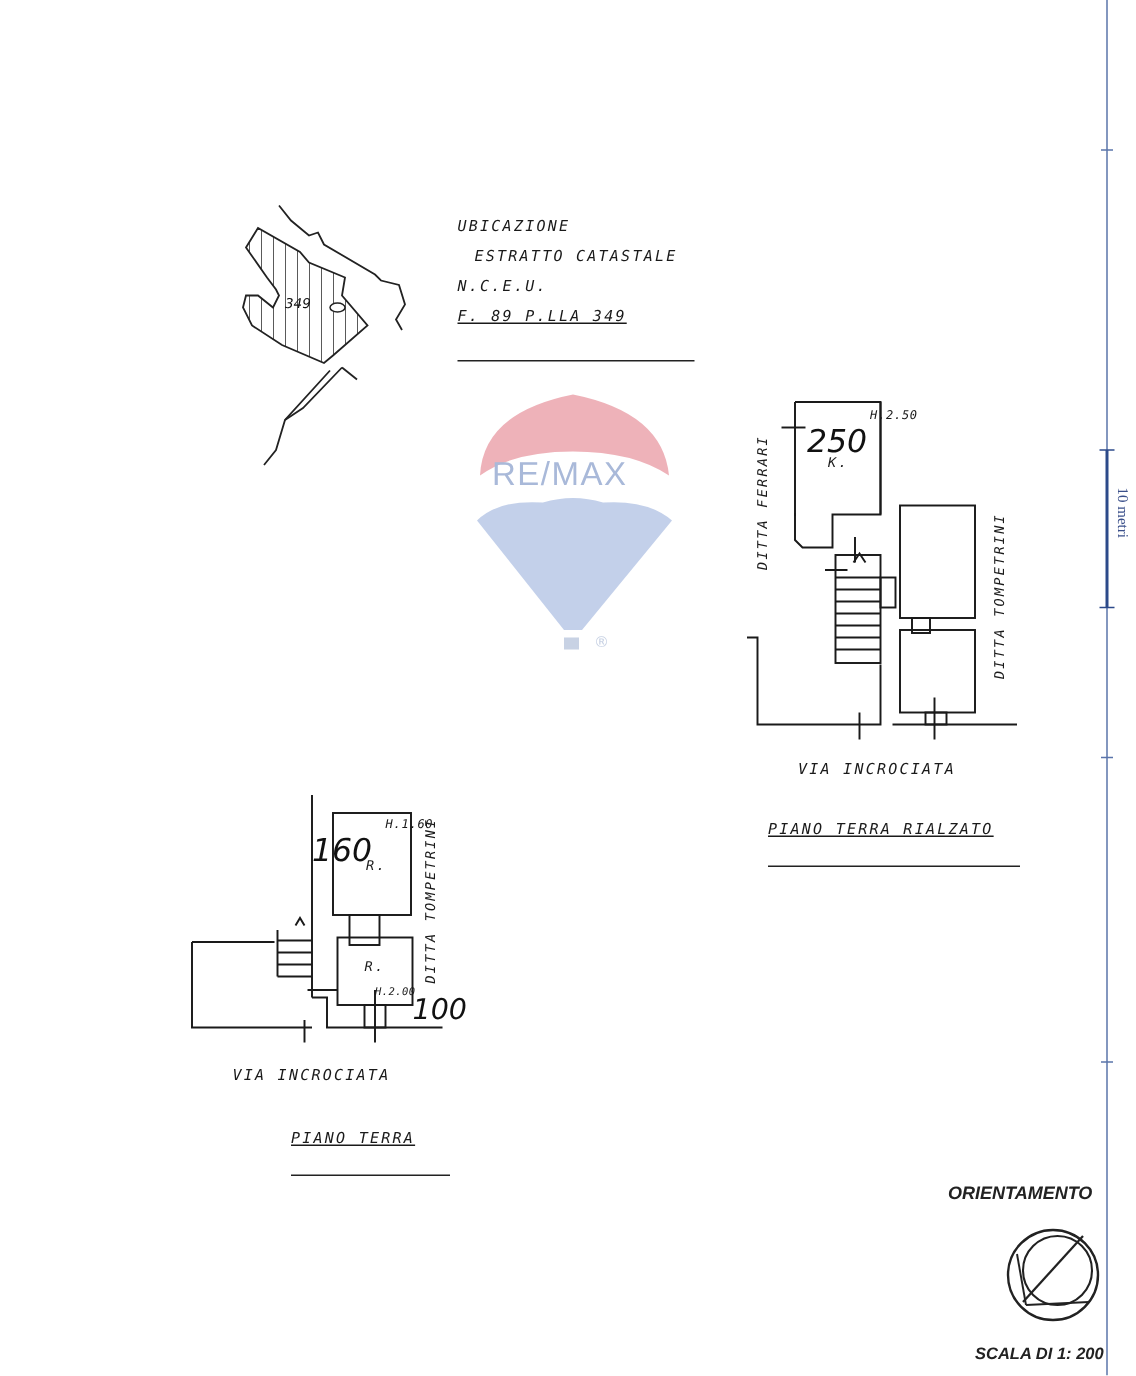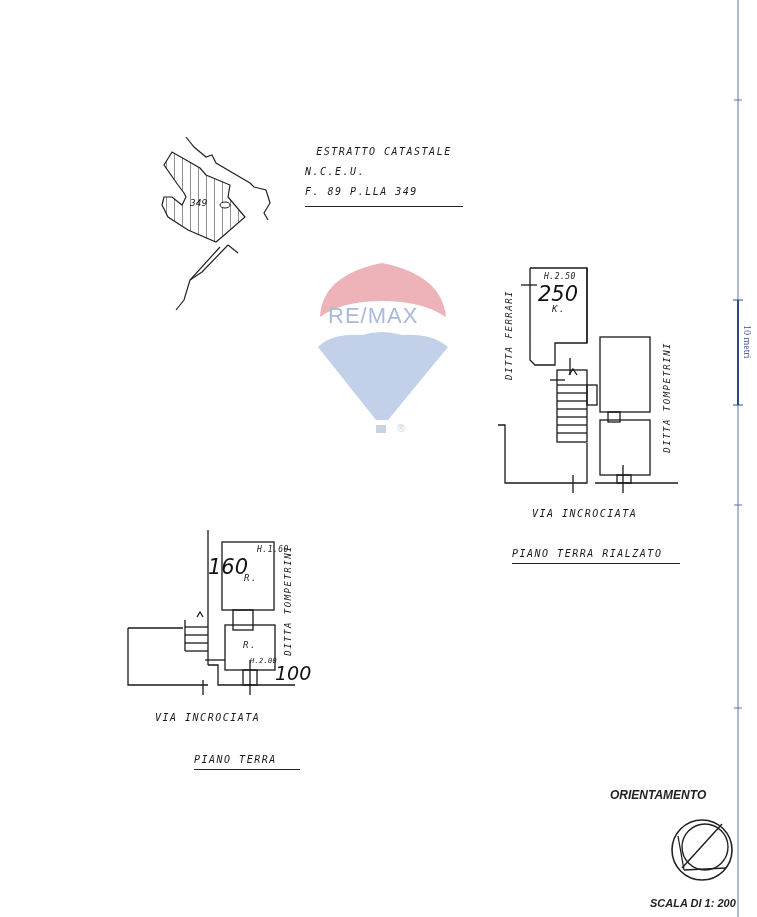--- a/index.html
+++ b/index.html
@@ -20,21 +20,21 @@
     }
     .num {
       font-family: "DejaVu Sans", sans-serif;
       font-style: italic;
       color: #111;
     }
     .vert {
       writing-mode: vertical-rl;
       transform: rotate(180deg);
     }
-    .underline { border-bottom: 1.5px solid #222; padding-bottom: 4px; }
+    .underline { border-bottom: 1.5px solid #222; padding-bottom: 18px; text-decoration: underline; }
     svg { position: absolute; overflow: visible; }
     .ruler-text {
       font-family: "Liberation Serif", serif;
       font-size: 10px; color: #3a4f8a;
       writing-mode: vertical-rl;
     }
     .orient-label {
       font-family: "Liberation Sans", sans-serif;
       font-weight: bold; font-style: italic;
       font-size: 12px; color: #222;
@@ -67,20 +67,21 @@
   <polygon points="14,40 22,27 50,43 56,50 80,60 78,72 95,92 72,112 66,117 38,105 18,92 12,80 14,72 22,72 32,80 36,72 34,68 28,60" fill="url(#hatch)" stroke="#222" stroke-width="1.2"></polygon>
   <polyline points="36,12 44,22 56,32 62,30 66,38 100,58 104,62 116,65 120,78 114,88 118,95" fill="none" stroke="#222" stroke-width="1.2"></polyline>
   <polyline points="70,122 40,155 34,175 26,185" fill="none" stroke="#222" stroke-width="1.2"></polyline>
   <polyline points="78,120 52,147 40,155" fill="none" stroke="#222" stroke-width="1.2"></polyline>
   <polyline points="78,120 88,128" fill="none" stroke="#222" stroke-width="1.2"></polyline>
   <ellipse cx="75" cy="80" rx="5" ry="3" fill="#fff" stroke="#222"></ellipse>
 </svg>
 <div class="abs num" style="left:190px; top:198px; font-size:9px;">349</div>
 
 <div class="abs" style="left:305px; top:146px; width:158px;">
+  <div class="hand" style="height:20px;">UBICAZIONE</div>
   <div class="hand" style="height:20px;text-align:center;">ESTRATTO CATASTALE</div>
   <div class="hand" style="height:20px;">N.C.E.U.</div>
   <div class="hand underline" style="height:16px; width:158px;">F. 89   P.LLA 349</div>
 </div>
 
 <svg style="left:495px; top:265px;" width="200" height="230">
   <g fill="none" stroke="#1a1a1a" stroke-width="1.3">
 
     <polyline points="35,3 35,95 40,100 60,100 60,78 92,78 92,3 35,3"></polyline>
     <line x1="92" y1="3" x2="92" y2="78"></line>
@@ -106,21 +107,21 @@
     <line x1="100" y1="218" x2="183" y2="218"></line>
 
     <line x1="26" y1="20" x2="42" y2="20"></line>
     <line x1="75" y1="93" x2="75" y2="110"></line>
     <line x1="55" y1="115" x2="70" y2="115"></line>
     <line x1="78" y1="210" x2="78" y2="228"></line>
     <line x1="128" y1="200" x2="128" y2="228"></line>
     <path d="M74,110 L78,104 L82,110"></path>
   </g>
 </svg>
-<div class="abs hand" style="left:544px; top:272px; font-size:8px; letter-spacing:0.5px;">H.2.50</div>
+<div class="abs hand" style="left:580px; top:272px; font-size:8px; letter-spacing:0.5px;">H.2.50</div>
 <div class="abs num" style="left:538px; top:282px; font-size:21px;">250</div>
 <div class="abs hand" style="left:552px; top:304px; font-size:9px;">K.</div>
 <div class="abs hand vert" style="left:504px; top:290px; font-size:9px;">DITTA FERRARI</div>
 <div class="abs hand vert" style="left:662px; top:342px; font-size:9px;">DITTA TOMPETRINI</div>
 <div class="abs hand" style="left:532px; top:508px;">VIA INCROCIATA</div>
 <div class="abs hand underline" style="left:512px; top:548px; width:168px;">PIANO TERRA RIALZATO</div>
 
 <svg style="left:125px; top:525px;" width="210" height="170">
   <g fill="none" stroke="#1a1a1a" stroke-width="1.3">
 
@@ -164,21 +165,21 @@
   <line x1="8" y1="0" x2="8" y2="917" stroke="#5a74aa" stroke-width="1"></line>
   <line x1="8" y1="300" x2="8" y2="405" stroke="#2c4a8a" stroke-width="2"></line>
   <line x1="4" y1="100" x2="12" y2="100" stroke="#5a74aa" stroke-width="1"></line>
   <line x1="3" y1="300" x2="13" y2="300" stroke="#2c4a8a" stroke-width="1"></line>
   <line x1="3" y1="405" x2="13" y2="405" stroke="#2c4a8a" stroke-width="1"></line>
   <line x1="4" y1="505" x2="12" y2="505" stroke="#5a74aa" stroke-width="1"></line>
   <line x1="4" y1="708" x2="12" y2="708" stroke="#5a74aa" stroke-width="1"></line>
 </svg>
 <div class="abs ruler-text" style="left:742px; top:325px;">10 metri</div>
 
-<div class="abs orient-label" style="left:610px; top:788px;">ORIENTAMENTO</div>
+<div class="abs orient-label" style="left:632px; top:788px;">ORIENTAMENTO</div>
 <svg style="left:670px; top:818px;" width="64" height="64">
   <circle cx="32" cy="32" r="30" fill="none" stroke="#222" stroke-width="1.6"></circle>
   <circle cx="35" cy="29" r="23" fill="none" stroke="#222" stroke-width="1.4"></circle>
   <line x1="12" y1="50" x2="52" y2="6" stroke="#222" stroke-width="1.5"></line>
   <line x1="8" y1="18" x2="14" y2="52" stroke="#222" stroke-width="1.3"></line>
   <line x1="14" y1="52" x2="56" y2="50" stroke="#222" stroke-width="1.3"></line>
 </svg>
 <div class="abs scale-label" style="left:650px; top:897px;">SCALA DI 1: 200</div>
 
 </body></html>

